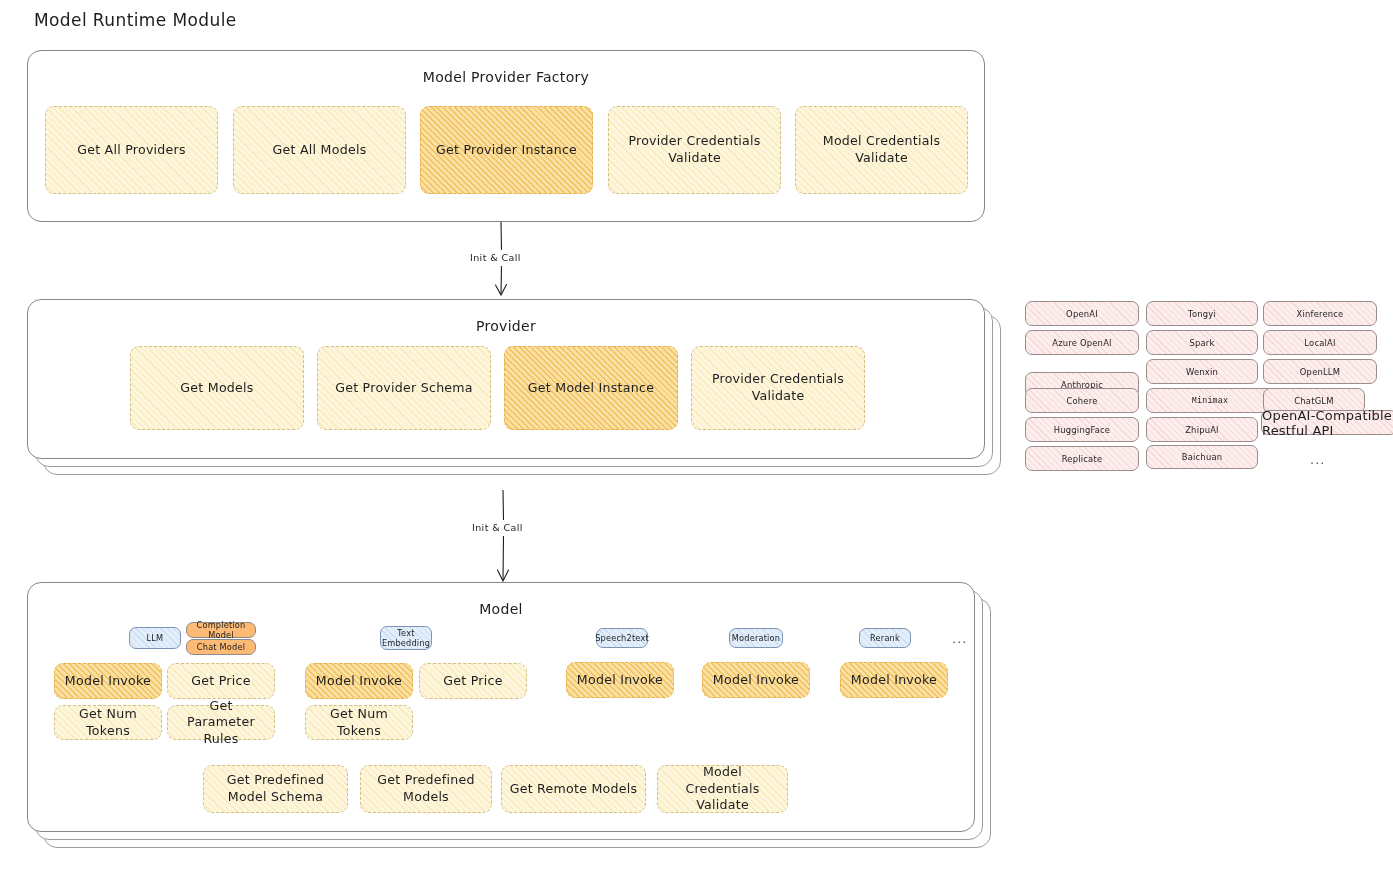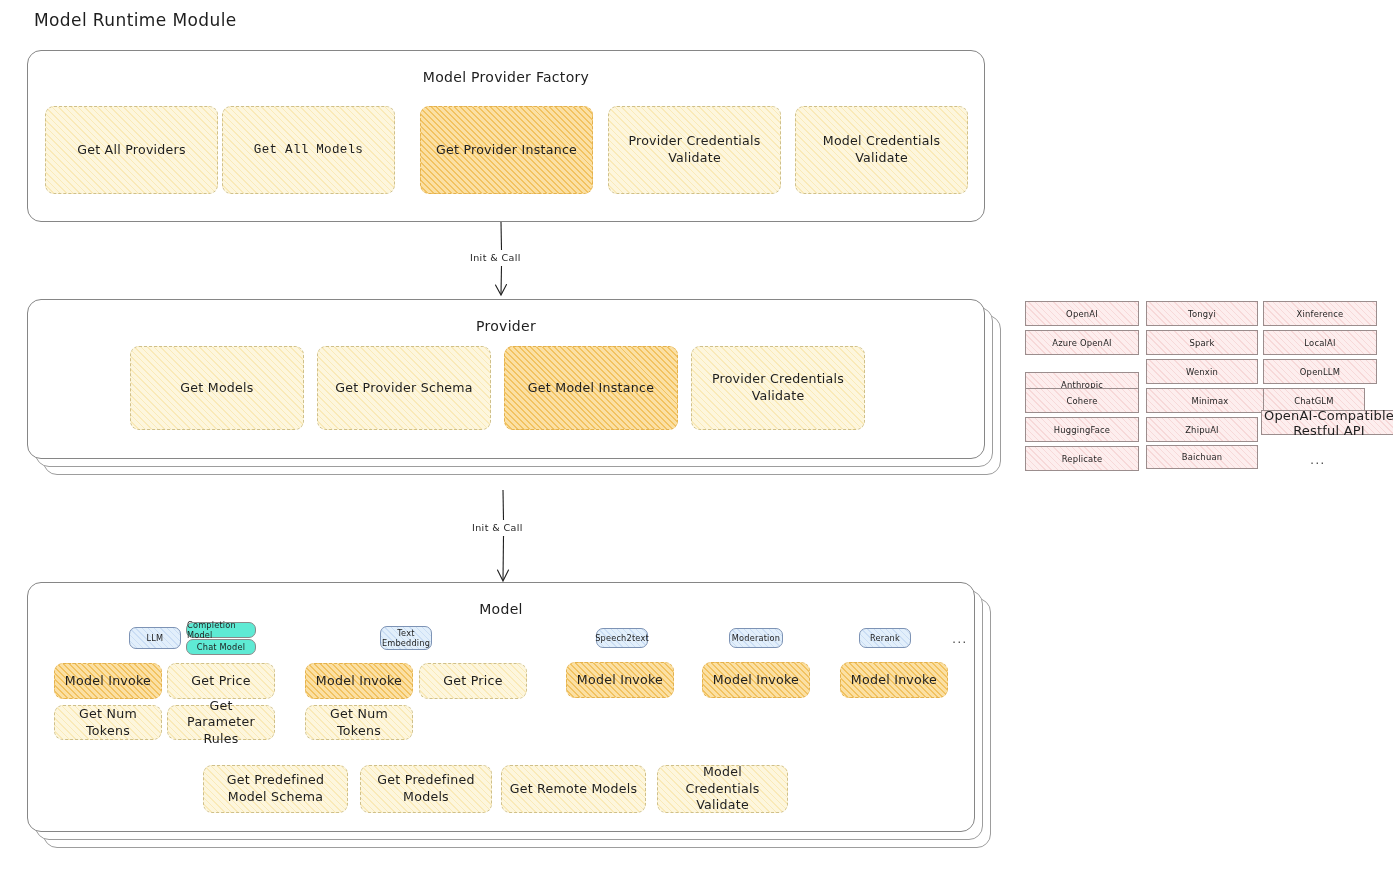--- a/index.html
+++ b/index.html
@@ -77,35 +77,35 @@
       repeating-linear-gradient(45deg, rgba(120,160,220,.22) 0 1px, rgba(255,255,255,0) 1px 4.4px),
       #e2effb;
     display:flex; align-items:center; justify-content:center;
     text-align:center; font-size: 8.2px; line-height:1.25; color:#1e1e1e;
     letter-spacing:.2px;
   }
   .badge-white {
     position: absolute; box-sizing: border-box;
     border: 1.1px solid #8a8a8a;
     border-radius: 7px;
-    background: #5eead4;
+    background: #fdba74;
     display:flex; align-items:center; justify-content:center;
-    font-size: 8.2px; color:#1e1e1e; letter-spacing:.2px;
+    text-align:center; font-size: 8.2px; color:#1e1e1e; letter-spacing:.2px;
   }
 
   
   .pill {
     position: absolute; box-sizing: border-box;
     border: 1.2px solid #9b8d8d;
-    border-radius: 0;
+    border-radius: 7px;
     background:
       repeating-linear-gradient(45deg, rgba(220,120,120,.18) 0 1px, rgba(255,255,255,0) 1px 4.4px),
       #fdeeee;
     display:flex; align-items:center; justify-content:center;
-    text-align:center; font-size: 8.4px; color:#1e1e1e; letter-spacing:.2px;
+    text-align:left; font-size: 8.4px; color:#1e1e1e; letter-spacing:.2px;
   }
 
   
   .arrow-wrap { position:absolute; z-index: 4; }
   .arrow-label {
     position:absolute; font-size: 9.5px; color:#1e1e1e;
     letter-spacing:.4px; white-space:nowrap;
   }
 
   .ellipsis {
@@ -116,21 +116,21 @@
 <body>
 
 <div class="canvas">
 
   <div class="page-title">Model Runtime Module</div>
 
   <div class="card card-main" style="left:27px; top:50px; width:958px; height:172px;">
     <div class="card-title">Model Provider Factory</div>
   </div>
   <div class="node" style="left:45px; top:106px; width:173px; height:88px; z-index:4;">Get All Providers</div>
-  <div class="node" style="left:222px; top:106px; width:173px; height:88px; z-index:4;font-family:Liberation Mono, monospace;">Get All Models</div>
+  <div class="node" style="left:233px; top:106px; width:173px; height:88px; z-index:4;">Get All Models</div>
   <div class="node hi" style="left:420px; top:106px; width:173px; height:88px; z-index:4;">Get Provider Instance</div>
   <div class="node" style="left:608px; top:106px; width:173px; height:88px; z-index:4;">Provider Credentials Validate</div>
   <div class="node" style="left:795px; top:106px; width:173px; height:88px; z-index:4;">Model Credentials Validate</div>
 
   <div class="arrow-wrap" style="left:470px; top:222px; width:110px; height:78px;">
     <svg width="110" height="78" viewBox="0 0 110 78">
       <path d="M31 0 L31.5 28" stroke="#1e1e1e" stroke-width="1.1" fill="none"></path>
       <path d="M31.5 44 L31 72" stroke="#1e1e1e" stroke-width="1.1" fill="none"></path>
       <path d="M25.5 63 L31 73 L36.5 62.5" stroke="#1e1e1e" stroke-width="1.1" fill="none" stroke-linecap="round"></path>
     </svg>
@@ -150,21 +150,21 @@
   <div class="pill" style="left:1025px; top:301px; width:114px; height:25px;">OpenAI</div>
   <div class="pill" style="left:1025px; top:330px; width:114px; height:25px;">Azure OpenAI</div>
   <div class="pill" style="left:1025px; top:372px; width:114px; height:25px;">Anthropic</div>
   <div class="pill" style="left:1025px; top:388px; width:114px; height:25px;">Cohere</div>
   <div class="pill" style="left:1025px; top:417px; width:114px; height:25px;">HuggingFace</div>
   <div class="pill" style="left:1025px; top:446px; width:114px; height:25px;">Replicate</div>
 
   <div class="pill" style="left:1146px; top:301px; width:112px; height:25px;">Tongyi</div>
   <div class="pill" style="left:1146px; top:330px; width:112px; height:25px;">Spark</div>
   <div class="pill" style="left:1146px; top:359px; width:112px; height:25px;">Wenxin</div>
-  <div class="pill" style="left:1146px; top:388px; width:128px; height:25px;">Minimax</div>
+  <div class="pill" style="left:1146px; top:388px; width:128px; height:25px;font-family:Liberation Mono, monospace;">Minimax</div>
   <div class="pill" style="left:1146px; top:417px; width:112px; height:25px;">ZhipuAI</div>
   <div class="pill" style="left:1146px; top:445px; width:112px; height:24px;">Baichuan</div>
 
   <div class="pill" style="left:1263px; top:301px; width:114px; height:25px;">Xinference</div>
   <div class="pill" style="left:1263px; top:330px; width:114px; height:25px;">LocalAI</div>
   <div class="pill" style="left:1263px; top:359px; width:114px; height:25px;">OpenLLM</div>
   <div class="pill" style="left:1263px; top:388px; width:102px; height:25px;">ChatGLM</div>
   <div class="pill" style="left:1261px; top:410px; width:136px; height:25px; font-size:13px;">OpenAI-Compatible Restful API</div>
   <div class="ellipsis" style="left:1310px; top:452px;">...</div>
 

